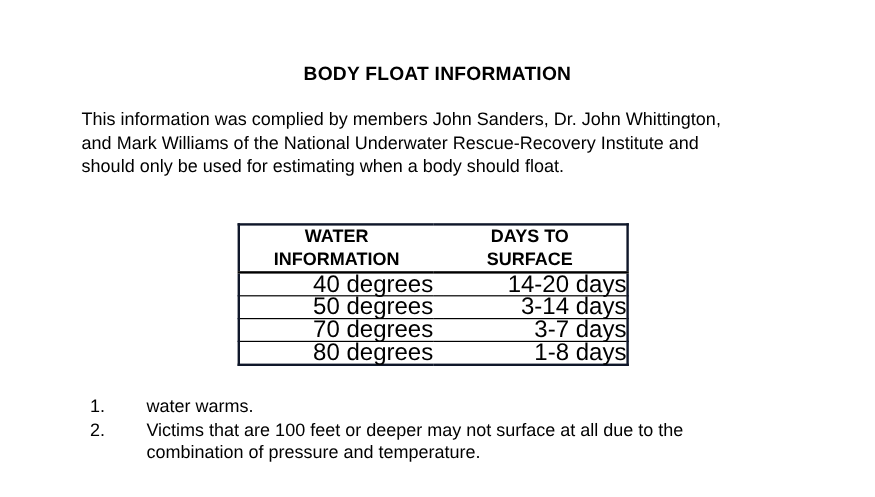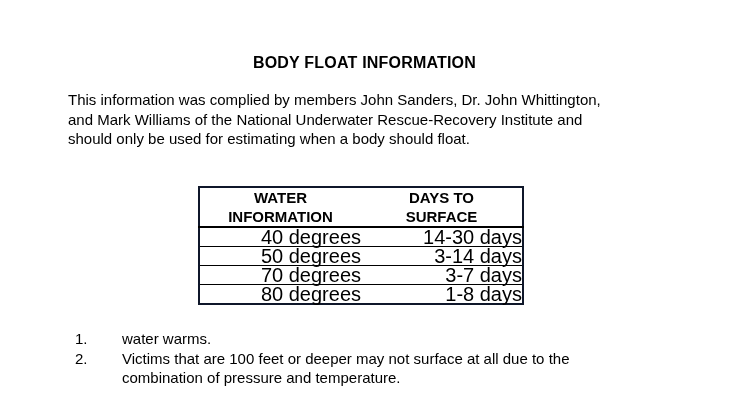--- a/index.html
+++ b/index.html
@@ -97,21 +97,21 @@
         </th>
         <th>
           <span class="th-line">DAYS TO</span>
           <span class="th-line">SURFACE</span>
         </th>
       </tr>
     </thead>
     <tbody>
       <tr>
         <td>40 degrees</td>
-        <td>14-30 days</td>
+        <td>14-20 days</td>
       </tr>
       <tr>
         <td>50 degrees</td>
         <td>3-14 days</td>
       </tr>
       <tr>
         <td>70 degrees</td>
         <td>3-7 days</td>
       </tr>
       <tr>

